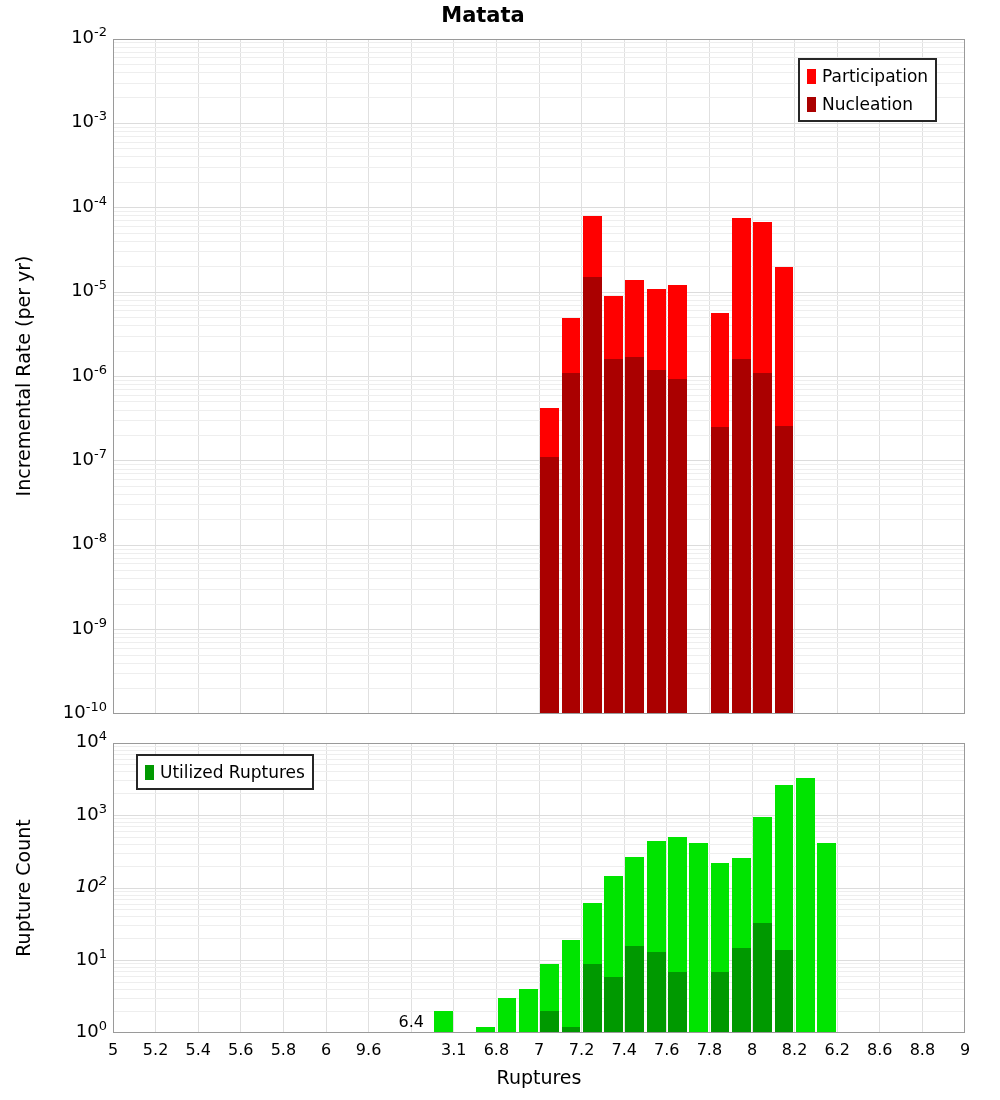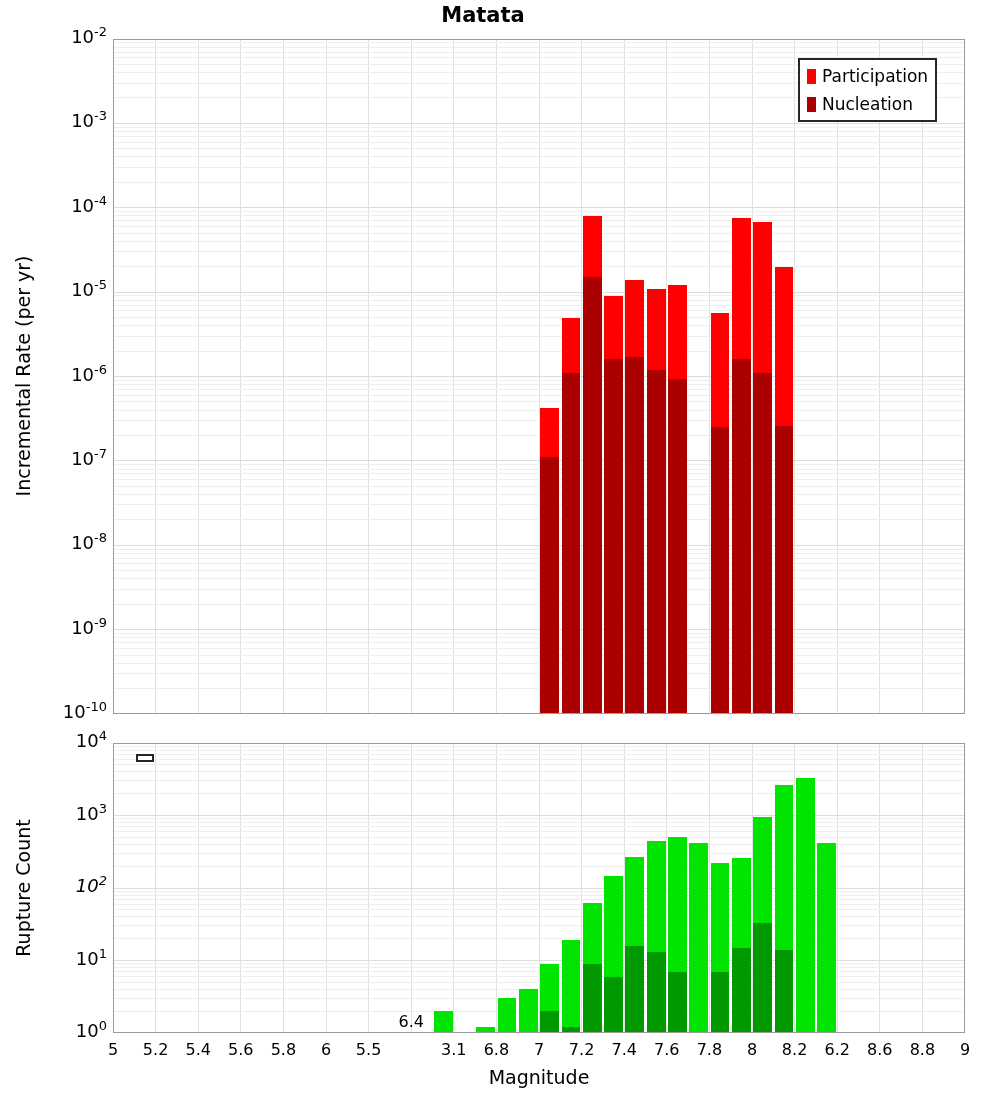--- a/index.html
+++ b/index.html
@@ -238,47 +238,51 @@
       <div class="ytick" style="left: 31px; top: 802.5px; width: 76px;"><span>10</span><sup>3</sup></div>
       <div class="ytick" style="left: 31px; top: 875px; width: 76px; font-style: italic;"><span>10</span><sup>2</sup></div>
       <div class="ytick" style="left: 31px; top: 947.5px; width: 76px;"><span>10</span><sup>1</sup></div>
       <div class="ytick" style="left: 31px; top: 1020px; width: 76px;"><span>10</span><sup>0</sup></div>
       <div class="xtick" style="left: 86px; top: 1040px; width: 54px;">5</div>
       <div class="xtick" style="left: 128.6px; top: 1040px; width: 54px;">5.2</div>
       <div class="xtick" style="left: 171.2px; top: 1040px; width: 54px;">5.4</div>
       <div class="xtick" style="left: 213.8px; top: 1040px; width: 54px;">5.6</div>
       <div class="xtick" style="left: 256.4px; top: 1040px; width: 54px;">5.8</div>
       <div class="xtick" style="left: 299px; top: 1040px; width: 54px;">6</div>
-      <div class="xtick" style="left: 341.6px; top: 1040px; width: 54px;">5.5</div>
+      <div class="xtick" style="left: 341.6px; top: 1040px; width: 54px;">9.6</div>
       <div class="xtick" style="left: 384.2px; top: 1012px; width: 54px;">6.4</div>
       <div class="xtick" style="left: 426.8px; top: 1040px; width: 54px;">3.1</div>
       <div class="xtick" style="left: 469.4px; top: 1040px; width: 54px;">6.8</div>
       <div class="xtick" style="left: 512px; top: 1040px; width: 54px;">7</div>
       <div class="xtick" style="left: 554.6px; top: 1040px; width: 54px;">7.2</div>
       <div class="xtick" style="left: 597.2px; top: 1040px; width: 54px;">7.4</div>
       <div class="xtick" style="left: 639.8px; top: 1040px; width: 54px;">7.6</div>
       <div class="xtick" style="left: 682.4px; top: 1040px; width: 54px;">7.8</div>
       <div class="xtick" style="left: 725px; top: 1040px; width: 54px;">8</div>
       <div class="xtick" style="left: 767.6px; top: 1040px; width: 54px;">8.2</div>
       <div class="xtick" style="left: 810.2px; top: 1040px; width: 54px;">6.2</div>
       <div class="xtick" style="left: 852.8px; top: 1040px; width: 54px;">8.6</div>
       <div class="xtick" style="left: 895.4px; top: 1040px; width: 54px;">8.8</div>
       <div class="xtick" style="left: 938px; top: 1040px; width: 54px;">9</div>
     </div>
 
   <div id="ylab-top" class="axis-title">Incremental Rate (per yr)</div>
   <div id="ylab-bottom" class="axis-title">Rupture Count</div>
-  <div id="xlab">Magnitude</div>
+  <div id="xlab">Ruptures</div>
 
   <div class="legend" id="legend-top" style="left:798px;top:58px;">
     <div class="legend-item">
       <span class="swatch" id="sw-0-0" style="background: rgb(255, 0, 0);"></span>
       <span>Participation</span>
     </div>
     <div class="legend-item">
       <span class="swatch" id="sw-0-1" style="background: rgb(170, 0, 0);"></span>
       <span>Nucleation</span>
     </div>
   </div>
 
   <div class="legend" id="legend-bottom" style="left:136px;top:754px;">
+    <div class="legend-item">
+      <span class="swatch" id="sw-1-1" style="background: rgb(0, 153, 0);"></span>
+      <span>Utilized Ruptures</span>
+    </div>
   </div>
 </div>
 
 </body></html>

